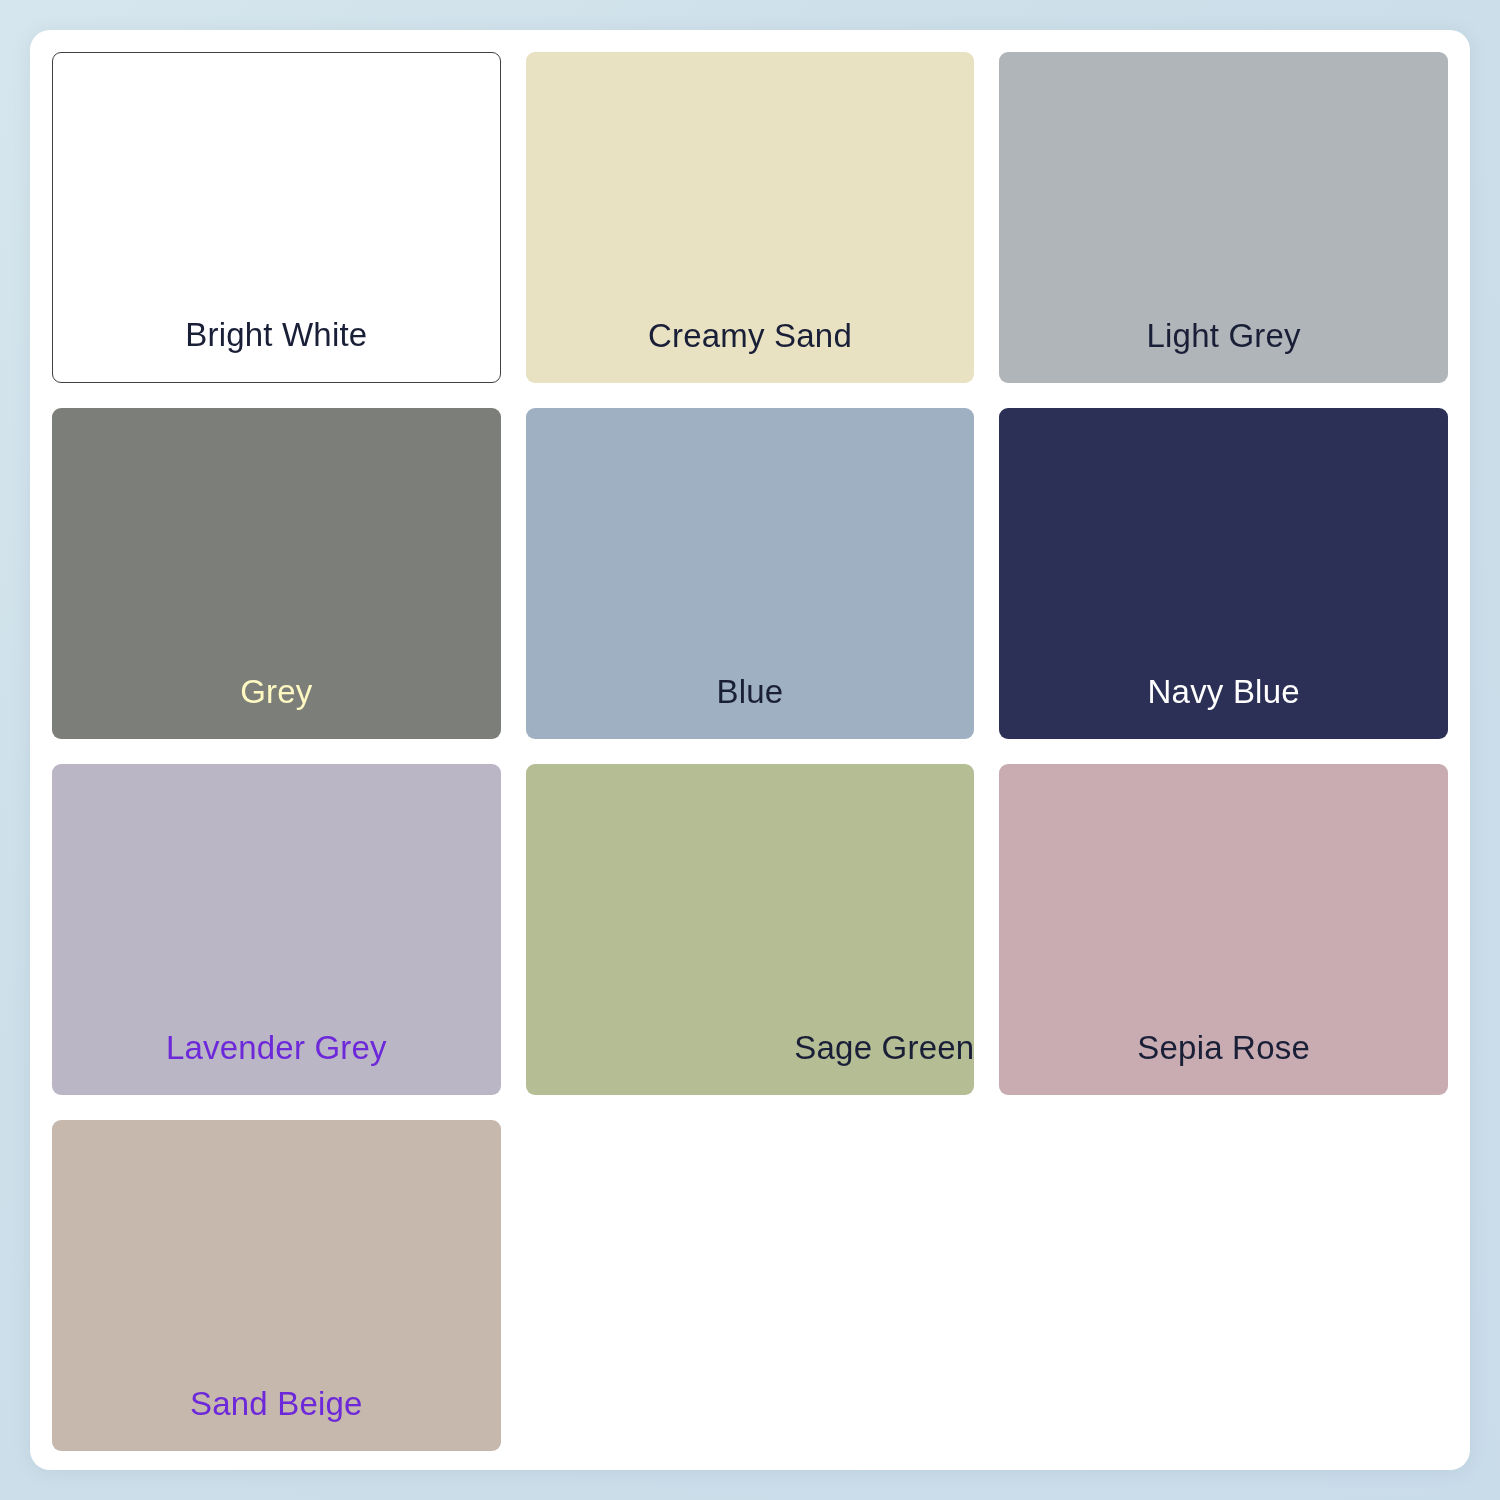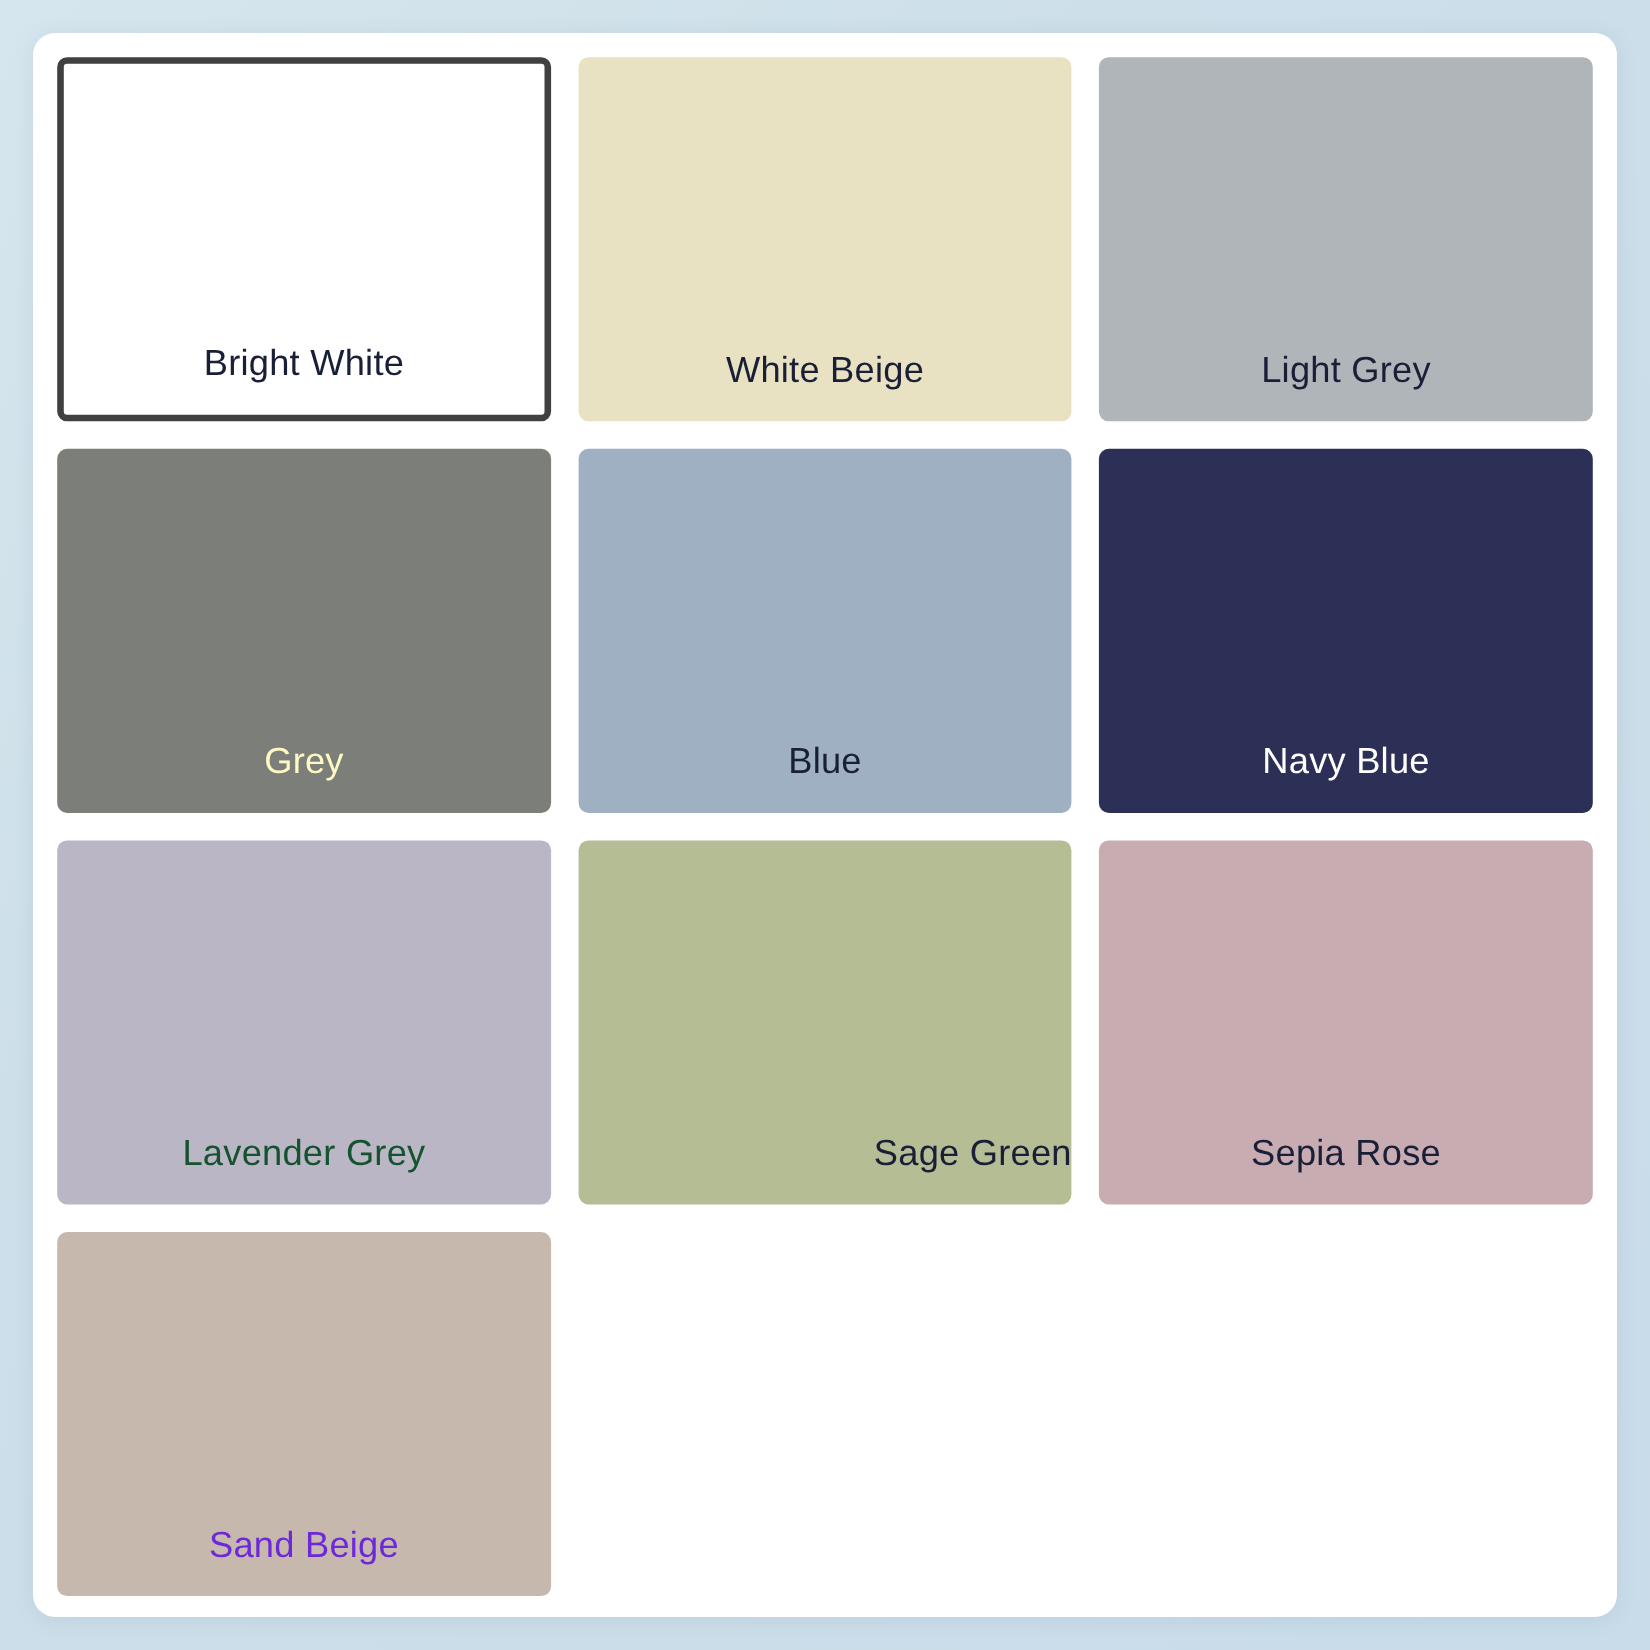--- a/index.html
+++ b/index.html
@@ -49,21 +49,21 @@
     position: relative;
     border-radius: 9px;
     box-sizing: border-box;
     display: flex;
     align-items: flex-end;
     justify-content: center;
     overflow: hidden;
   }
 
   .swatch.bordered {
-    border: 6px solid #404040;
+    border: 1px solid #404040;
   }
 
   .swatch-label {
     display: block;
     width: 100%;
     text-align: center;
     font-size: 33px;
     font-weight: 400;
     letter-spacing: 0.2px;
     line-height: 1.1;
@@ -75,36 +75,36 @@
 </head>
 <body>
 
 <div id="page">
   <div id="palette-card">
     <div id="swatch-grid">
         <div class="swatch bordered" style="background: rgb(255, 255, 255);">
           <span class="swatch-label" style="color: rgb(26, 31, 56);">Bright White</span>
         </div>
         <div class="swatch" style="background: rgb(232, 225, 194);">
-          <span class="swatch-label" style="color: rgb(26, 31, 56);">White Beige</span>
+          <span class="swatch-label" style="color: rgb(26, 31, 56);">Creamy Sand</span>
         </div>
         <div class="swatch" style="background: rgb(176, 181, 185);">
           <span class="swatch-label" style="color: rgb(26, 31, 56); margin-top: 32px;">Light Grey</span>
         </div>
         <div class="swatch" style="background: rgb(124, 126, 121);">
           <span class="swatch-label" style="color: #fef9c3;">Grey</span>
         </div>
         <div class="swatch" style="background: rgb(159, 176, 194);">
           <span class="swatch-label" style="color: rgb(26, 31, 56);">Blue</span>
         </div>
         <div class="swatch" style="background: rgb(44, 48, 86);">
           <span class="swatch-label" style="color: rgb(255, 255, 255);">Navy Blue</span>
         </div>
         <div class="swatch" style="background: rgb(187, 182, 198);">
-          <span class="swatch-label" style="color: #14532d;">Lavender Grey</span>
+          <span class="swatch-label" style="color: #6d28d9;">Lavender Grey</span>
         </div>
         <div class="swatch" style="background: rgb(181, 189, 148);">
           <span class="swatch-label" style="color: rgb(26, 31, 56); text-align: right;">Sage Green</span>
         </div>
         <div class="swatch" style="background: rgb(200, 172, 178);">
           <span class="swatch-label" style="color: rgb(26, 31, 56);">Sepia Rose</span>
         </div>
         <div class="swatch" style="background: rgb(199, 184, 174);">
           <span class="swatch-label" style="color: #6d28d9;">Sand Beige</span>
         </div>

